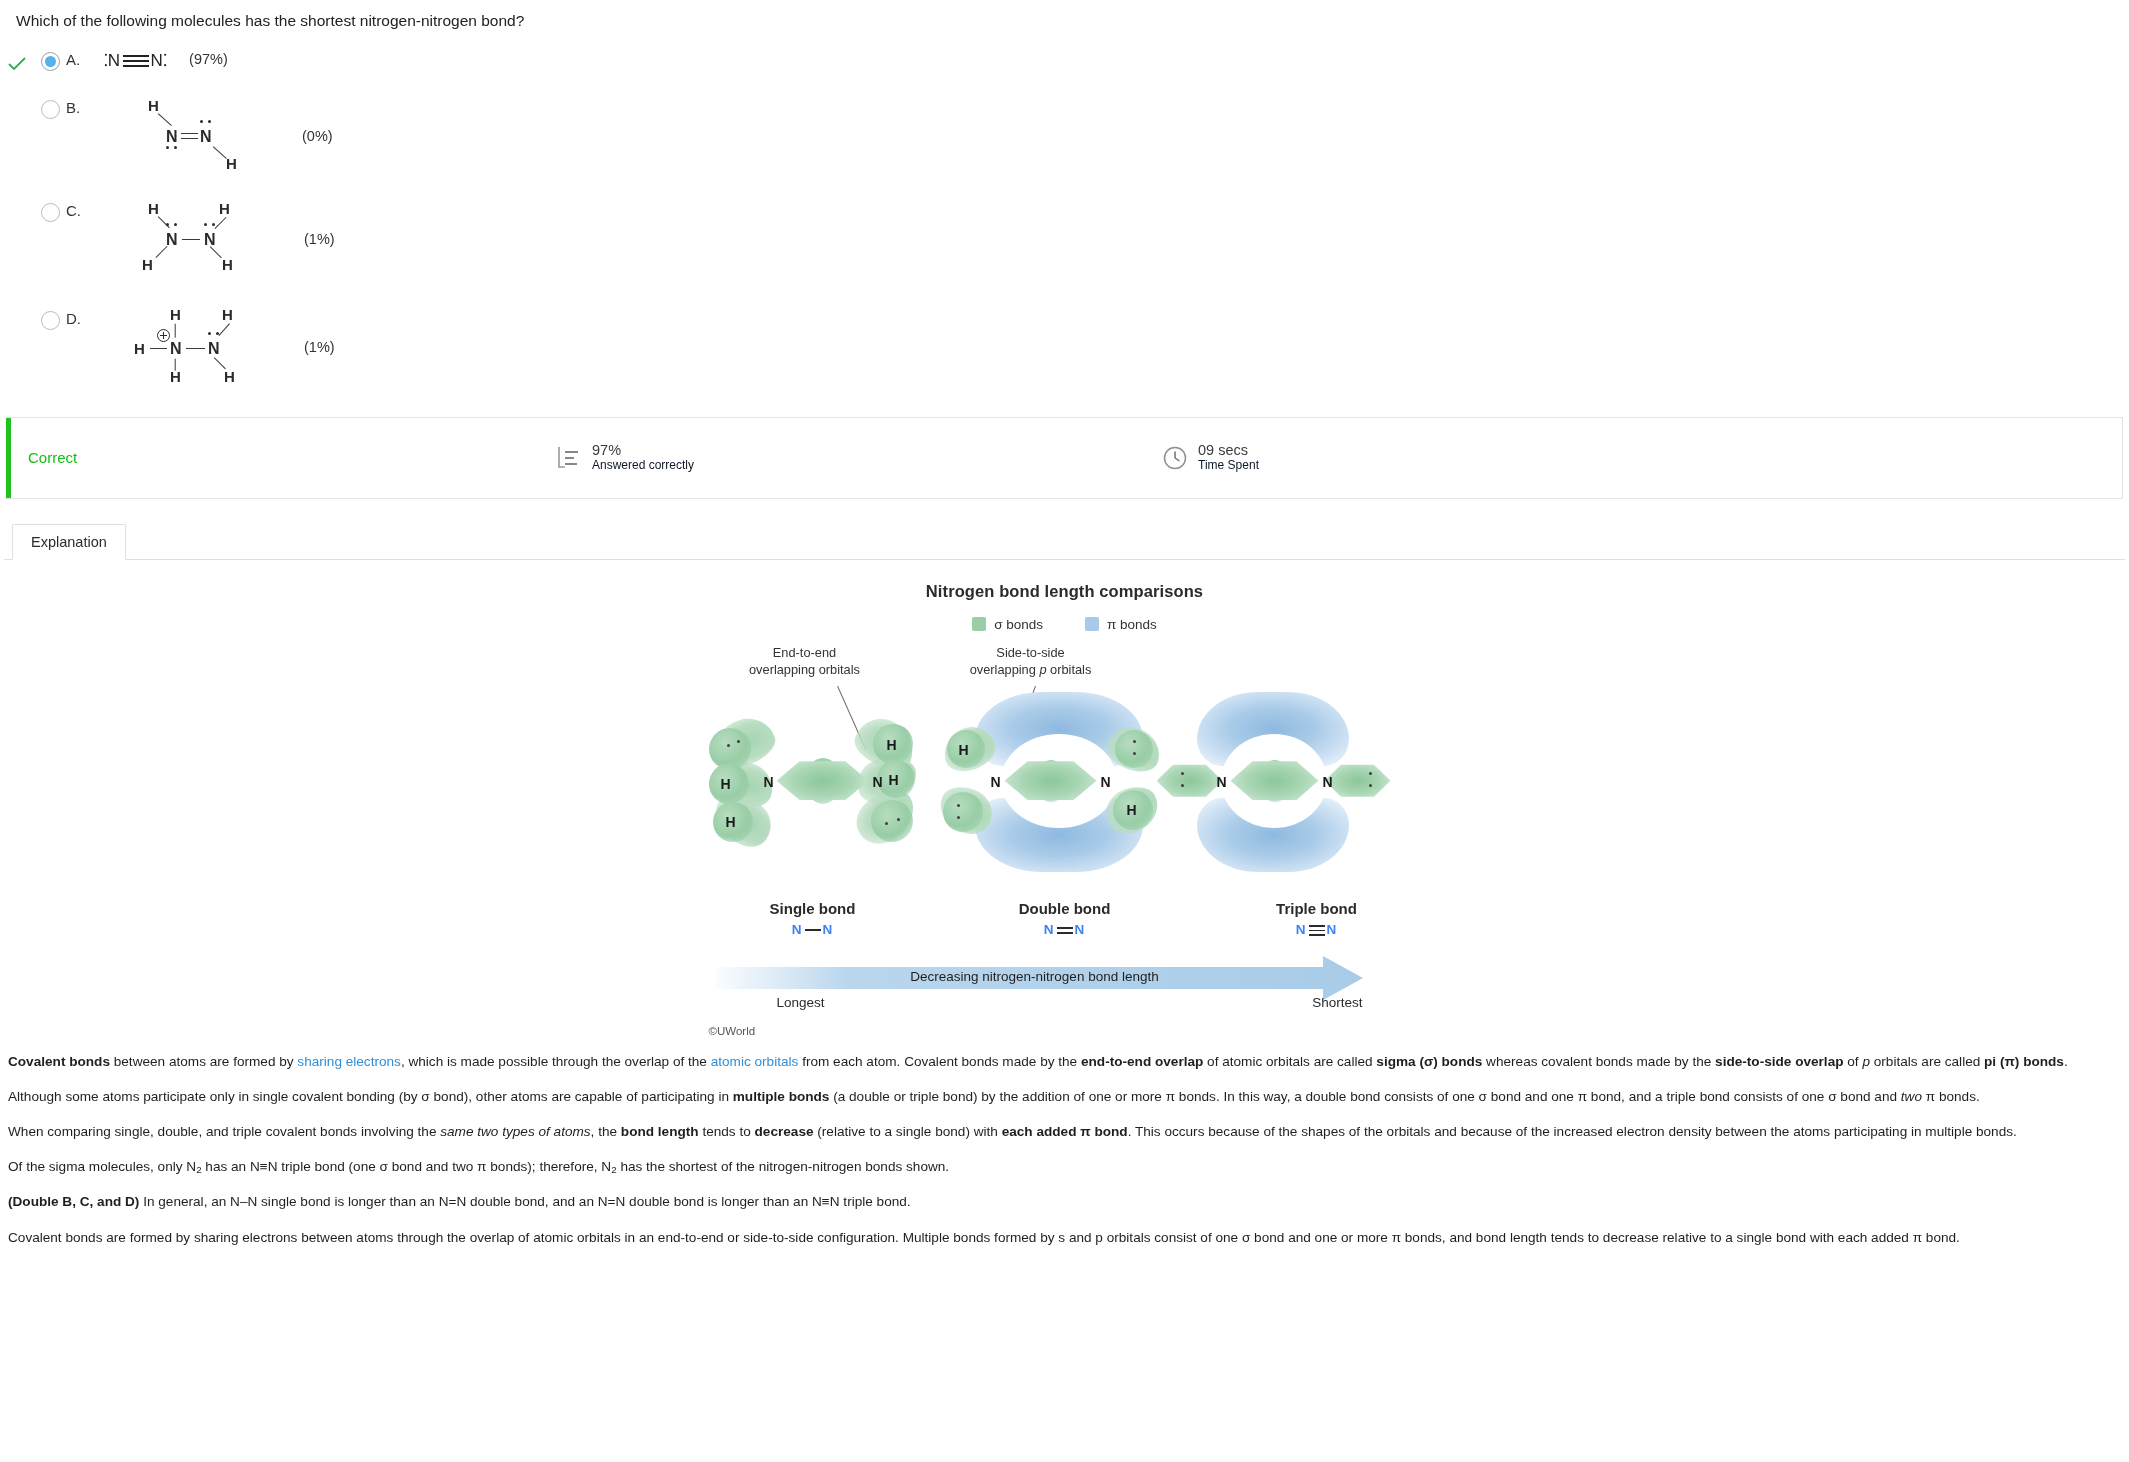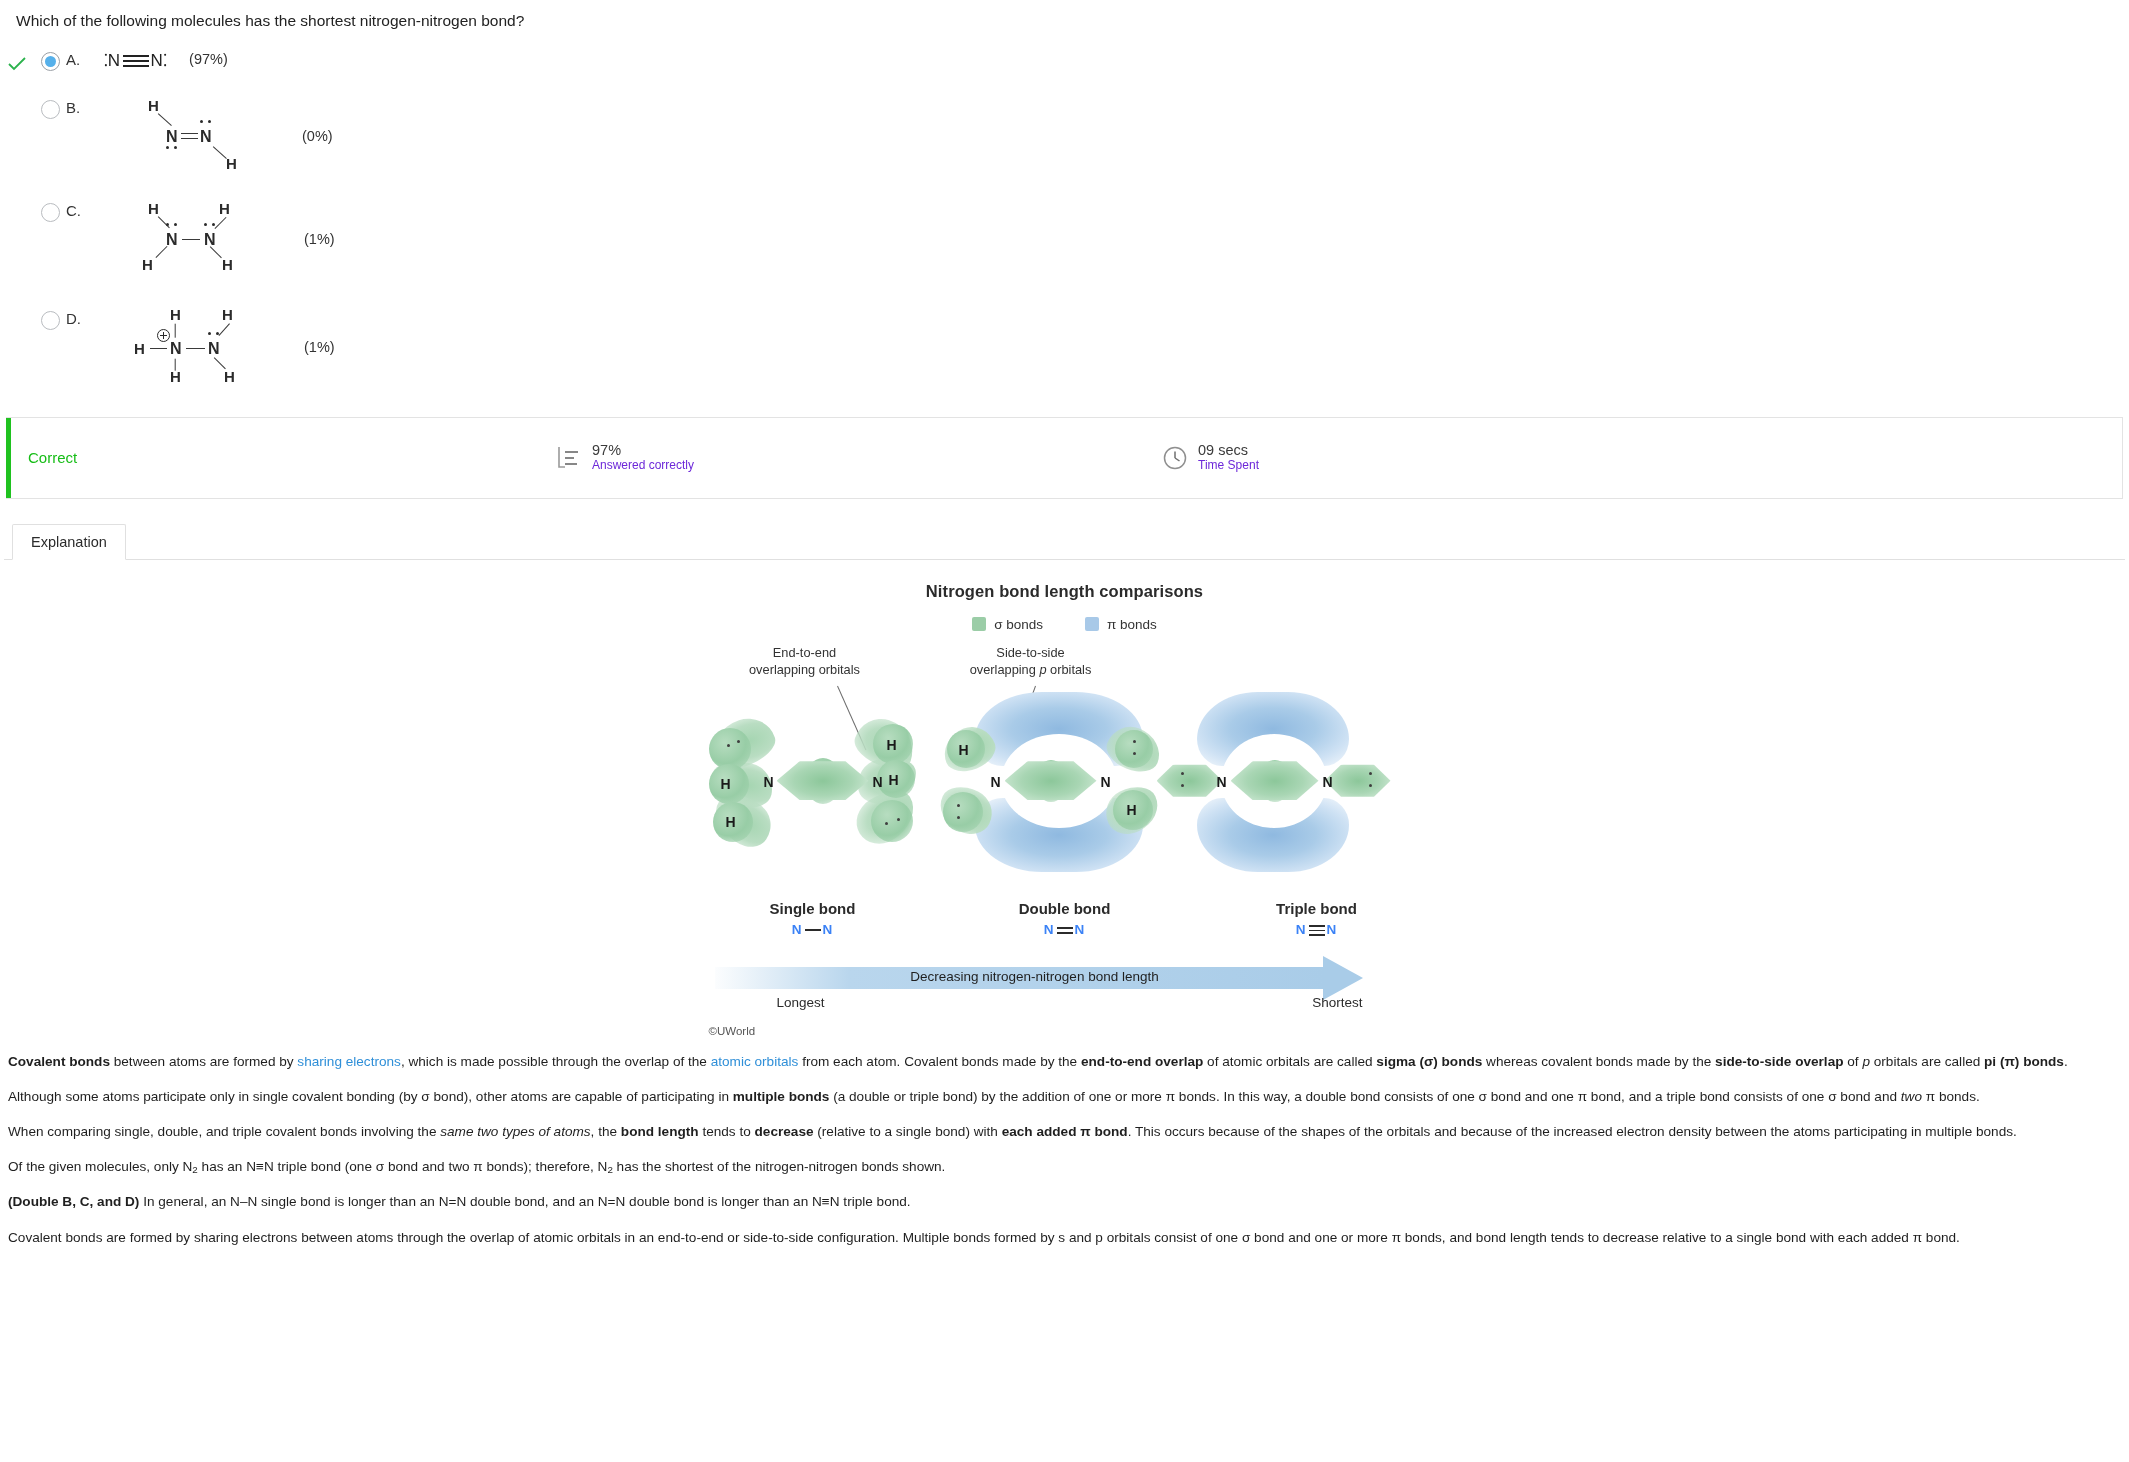--- a/index.html
+++ b/index.html
@@ -202,21 +202,21 @@
     margin-left: 22px;
     width: 480px;
   }
   .stat {
     display: flex;
     align-items: center;
     gap: 10px;
   }
   .stat-icon { width: 26px; height: 26px; flex: 0 0 26px; }
   .stat-txt .big { font-size: 14.5px; color: #3b3b3b; line-height: 1.15; }
-  .stat-txt .small { font-size: 12px; color: #6d28d9; line-height: 1.3; }
+  .stat-txt .small { font-size: 12px; color: #0f172a; line-height: 1.3; }
   .stat-correct { margin-left: 48px; }
   .stat-time { margin-left: 468px; }
 
   
   .tabs {
     margin: 24px 4px 0 4px;
     border-bottom: 1px solid #e0e0e0;
     display: flex;
     align-items: flex-end;
     height: 37px;
@@ -721,18 +721,18 @@
 </div>
 
 <div class="explain">
 
   <p><b>Covalent bonds</b><span> between atoms are formed by </span><span class="lnkblue">sharing electrons</span><span>, which is made possible through the overlap of the </span><span class="lnkblue">atomic orbitals</span><span> from each atom.  Covalent bonds made by the </span><b>end-to-end overlap</b><span> of atomic orbitals are called </span><b>sigma (σ) bonds</b><span> whereas covalent bonds made by the </span><b>side-to-side overlap</b><span> of </span><i>p</i><span> orbitals are called </span><b>pi (π) bonds</b><span>.</span></p>
 
   <p><span>Although some atoms participate only in single covalent bonding (by σ bond), other atoms are capable of participating in </span><b>multiple bonds</b><span> (a double or triple bond) by the addition of one or more π bonds.  In this way, a double bond consists of one σ bond and one π bond, and a triple bond consists of one σ bond and </span><i>two</i><span> π bonds.</span></p>
 
   <p><span>When comparing single, double, and triple covalent bonds involving the </span><i>same two types of atoms</i><span>, the </span><b>bond length</b><span> tends to </span><b>decrease</b><span> (relative to a single bond) with </span><b>each added π bond</b><span>.  This occurs because of the shapes of the orbitals and because of the increased electron density between the atoms participating in multiple bonds.</span></p>
 
-  <p><span>Of the given molecules, only N</span><sub>2</sub><span> has an N≡N triple bond (one σ bond and two π bonds); therefore, N</span><sub>2</sub><span> has the shortest of the nitrogen-nitrogen bonds shown.</span></p>
+  <p><span>Of the sigma molecules, only N</span><sub>2</sub><span> has an N≡N triple bond (one σ bond and two π bonds); therefore, N</span><sub>2</sub><span> has the shortest of the nitrogen-nitrogen bonds shown.</span></p>
 
   <p><b>(Double B, C, and D)</b><span>  In general, an N–N single bond is longer than an N=N double bond, and an N=N double bond is longer than an N≡N triple bond.</span></p>
 
   <p>Covalent bonds are formed by sharing electrons between atoms through the overlap of atomic orbitals in an end-to-end or side-to-side configuration.  Multiple bonds formed by s and p orbitals consist of one σ bond and one or more π bonds, and bond length tends to decrease relative to a single bond with each added π bond.</p>
 </div>
 
 </body></html>

